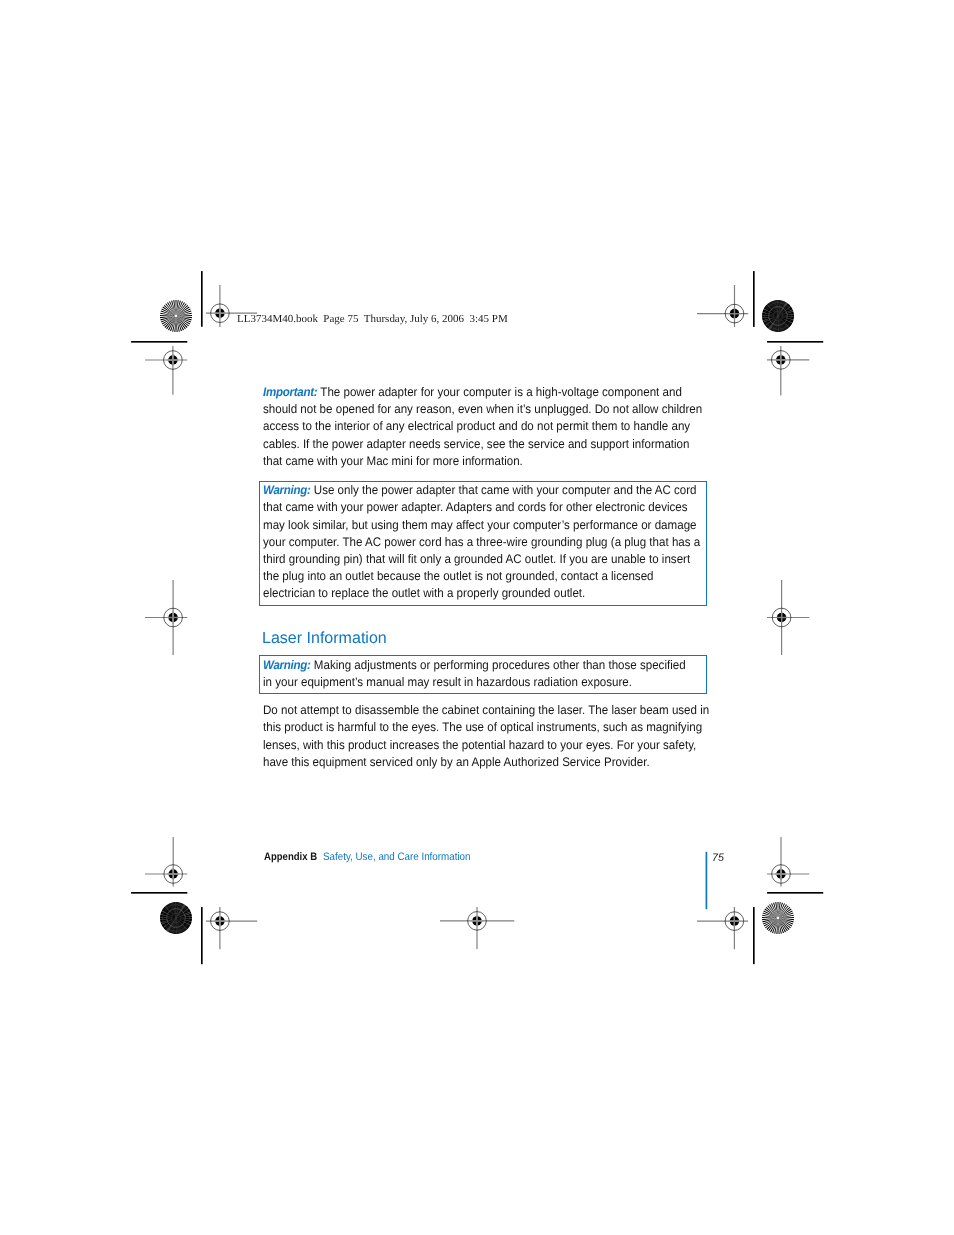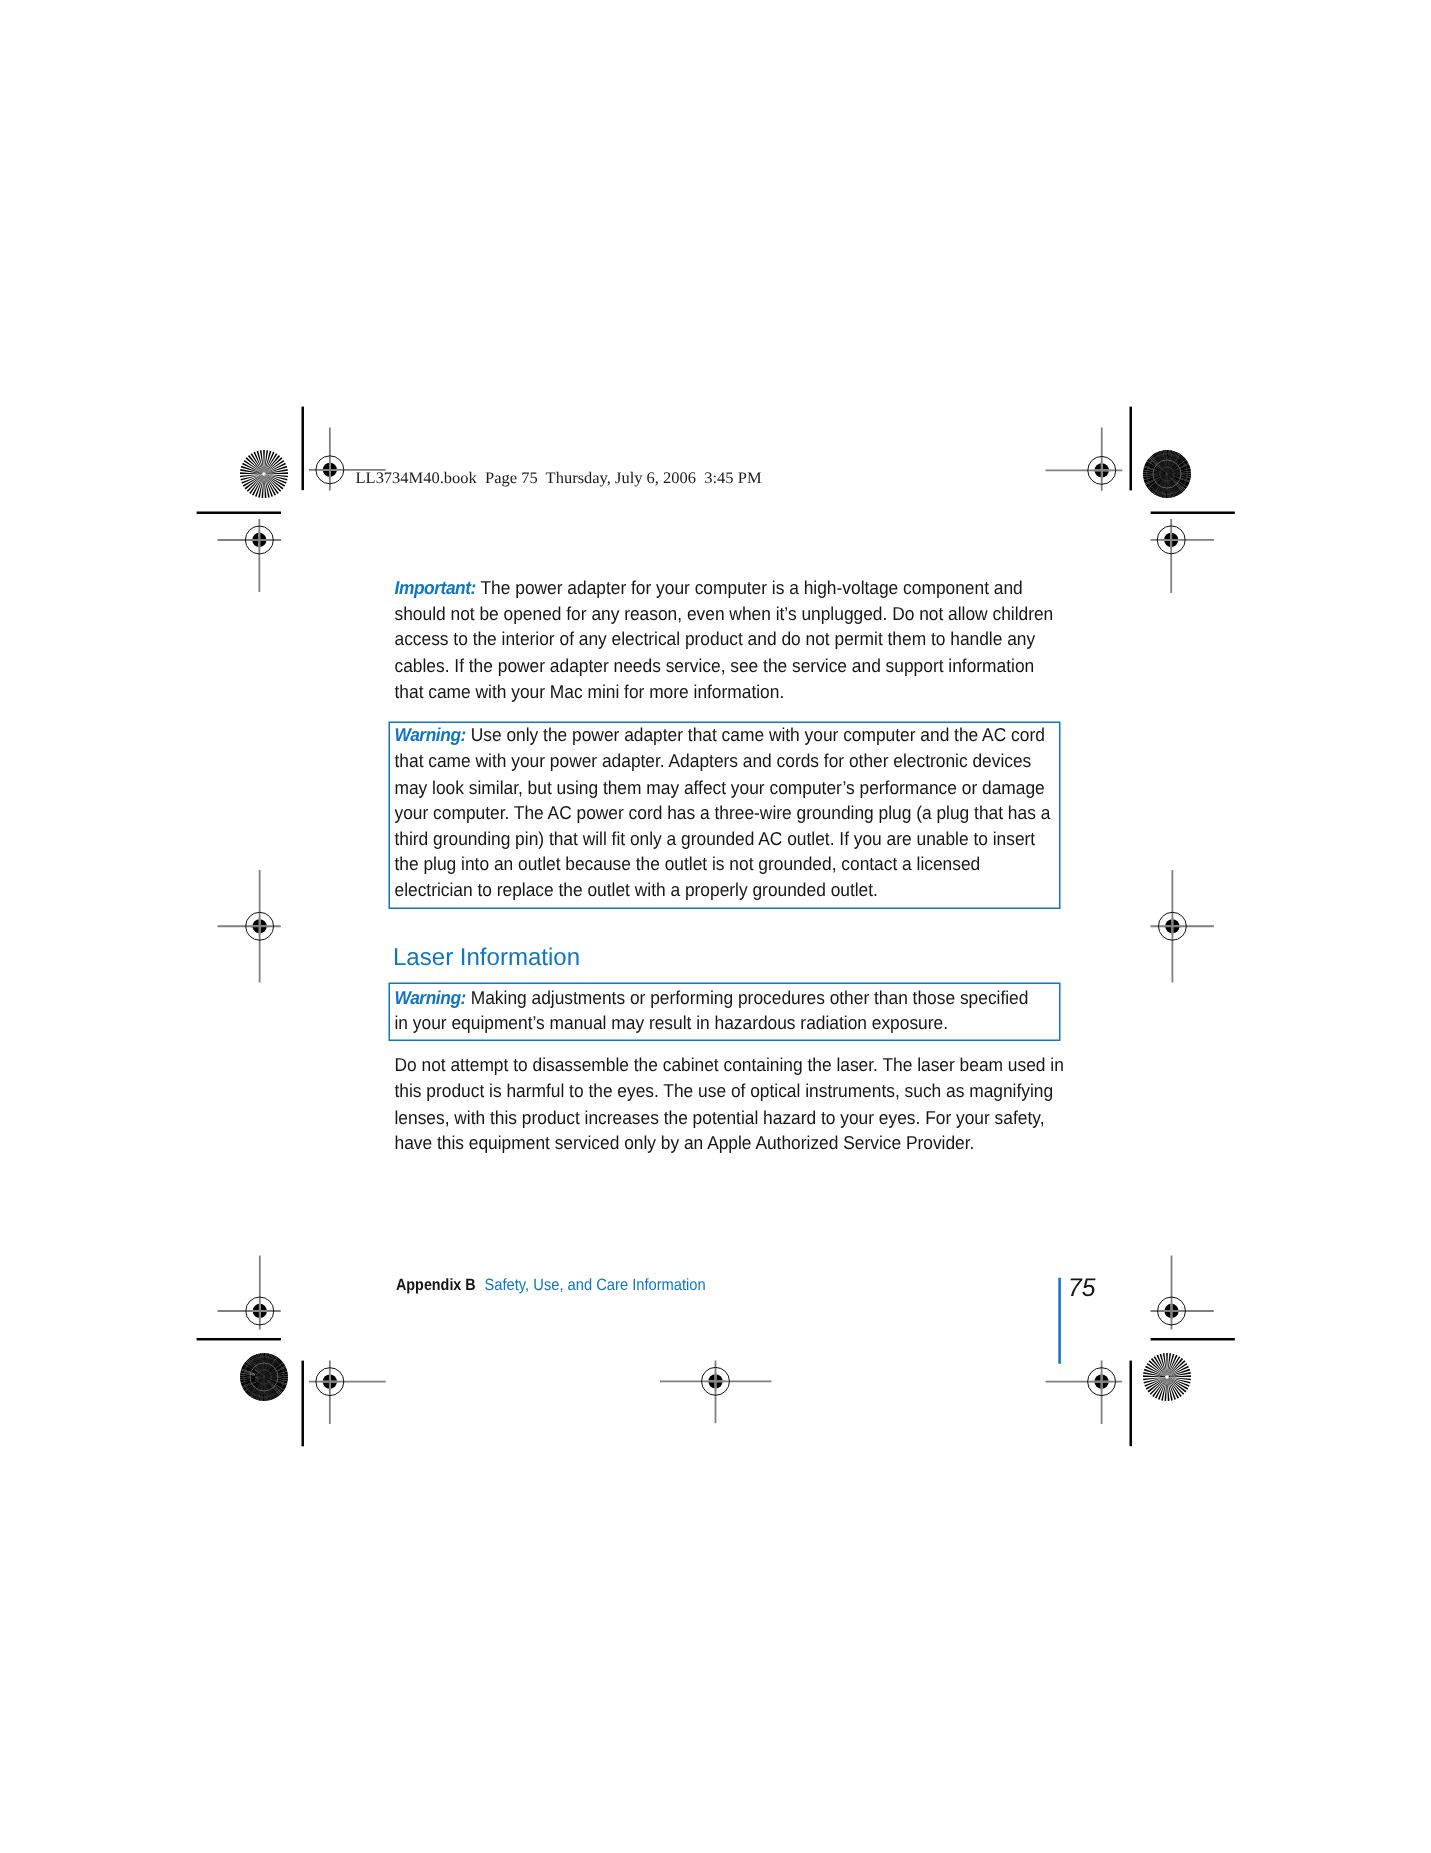--- a/index.html
+++ b/index.html
@@ -20,21 +20,21 @@
   .lead{color:#0f76c0;font-style:italic;font-weight:bold;letter-spacing:-0.025em;}
   .wbox{position:absolute;border:1.15px solid #0f76c0;box-sizing:border-box;background:transparent;}
   #sec-heading{position:absolute;font-size:16.15px;color:#0f76c0;white-space:pre;
       line-height:16.15px;transform:scaleX(0.993);transform-origin:0 0;}
 
   
   .foot{position:absolute;font-size:10.9px;white-space:pre;line-height:10.9px;
       transform-origin:0 0;}
   #foot-appendix{color:#151515;font-weight:bold;transform:scaleX(0.878);}
   #foot-section{color:#0f76c0;transform:scaleX(0.90);}
-  #page-num{position:absolute;font-size:17px;font-weight:normal;font-style:italic;
+  #page-num{position:absolute;font-size:11px;font-weight:normal;font-style:italic;
       color:#151515;white-space:pre;line-height:11.7px;transform:scaleX(0.97);transform-origin:0 0;}
   #wbox1{left:259.1px;top:480.7px;width:448.0px;height:125.3px;}
   #wbox2{left:259.1px;top:654.6px;width:448.0px;height:39.3px;}
   #sec-heading{left:262.3px;top:629.7px;}
   #foot-appendix{left:263.5px;top:852.4px;}
   #foot-section{left:323.2px;top:852.4px;}
   #page-rule{position:absolute;left:705.0px;top:851.0px;width:3px;height:59px;}
   #page-num{left:712.2px;top:852.6px;}
 </style>
 </head>

